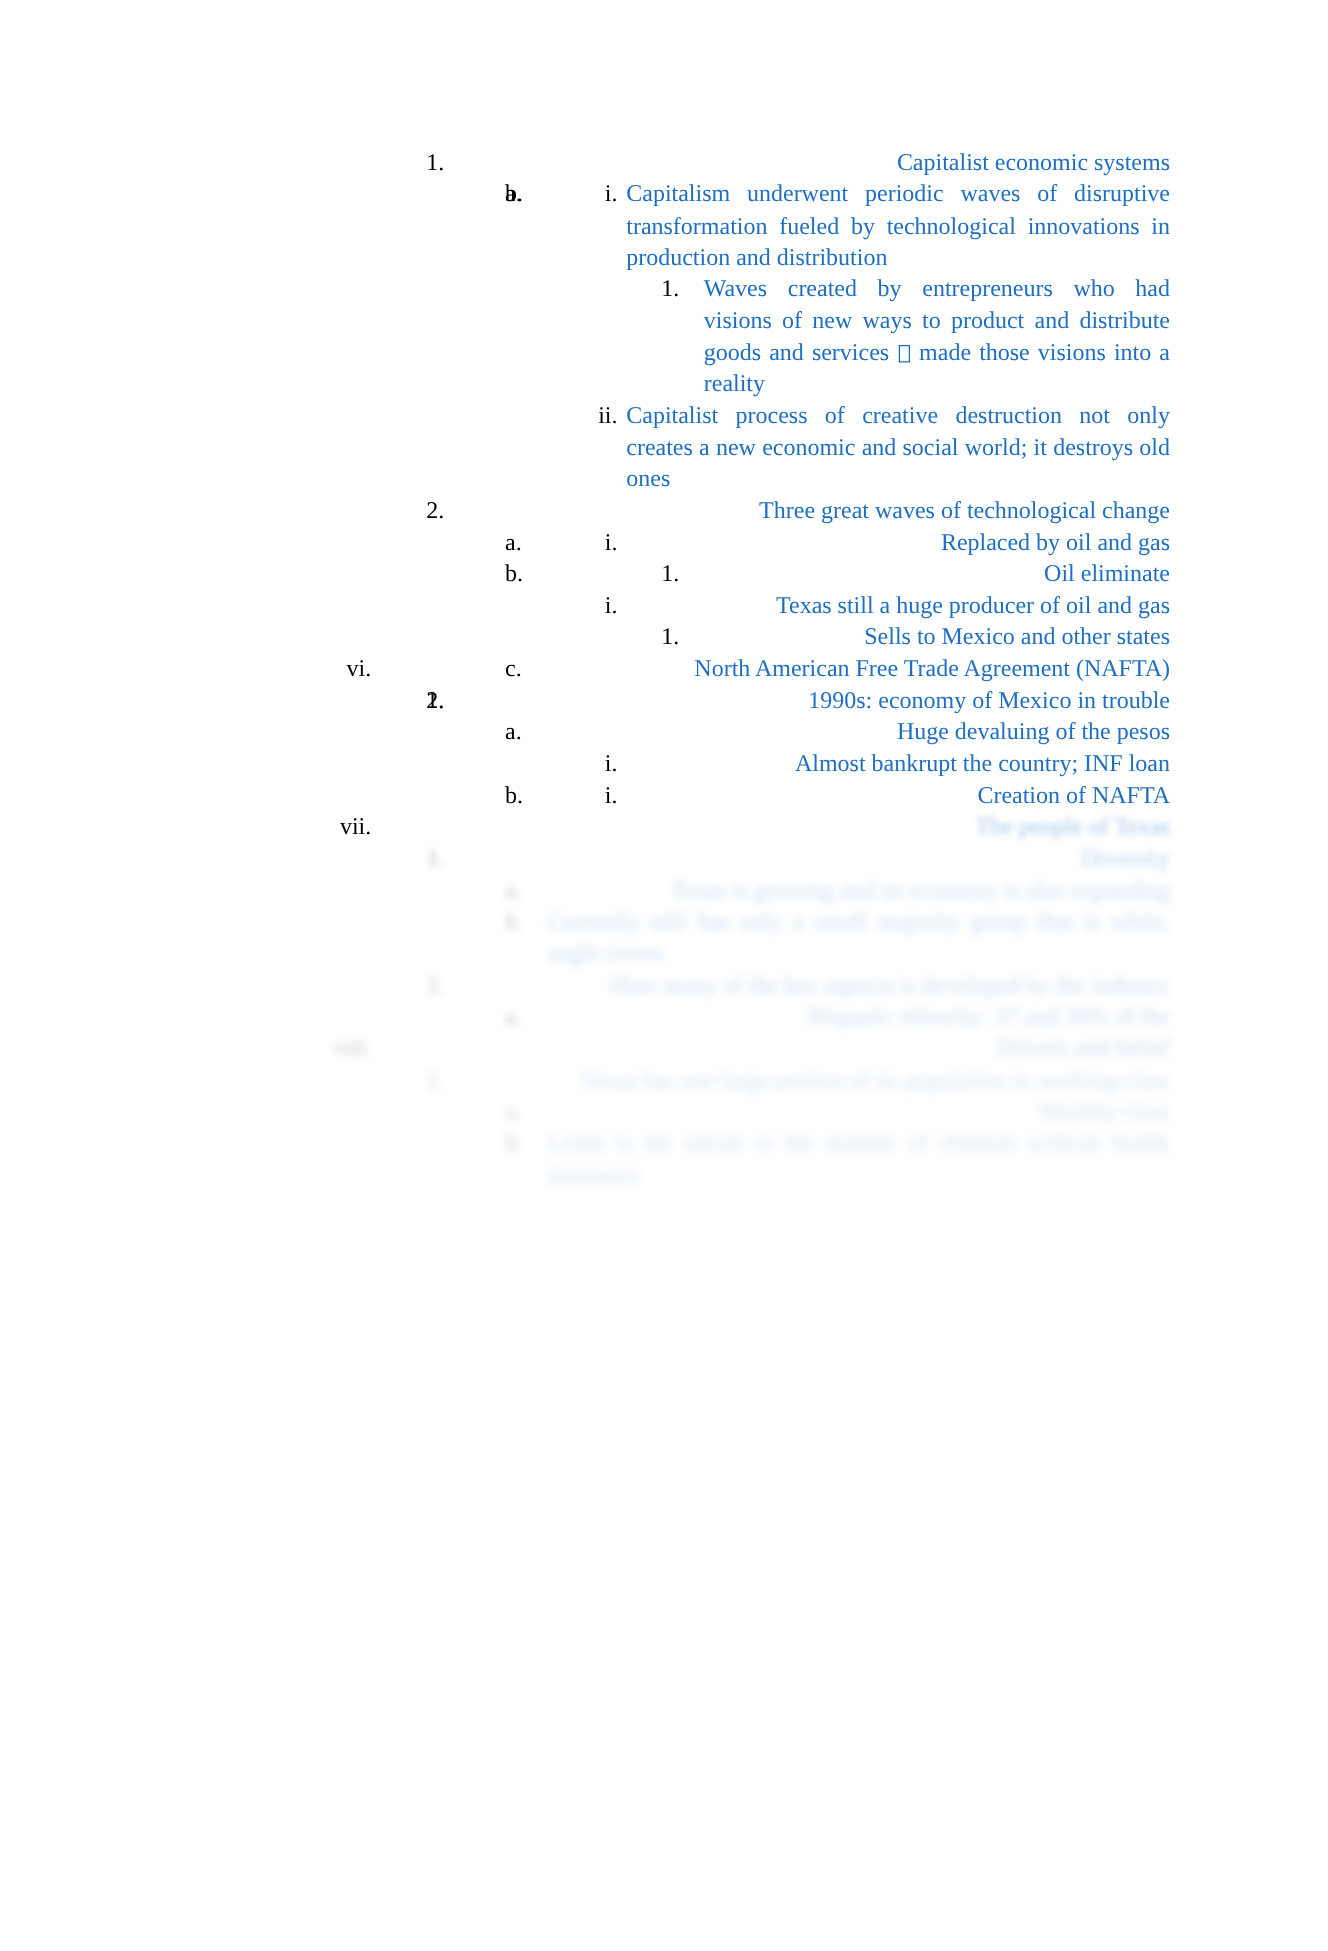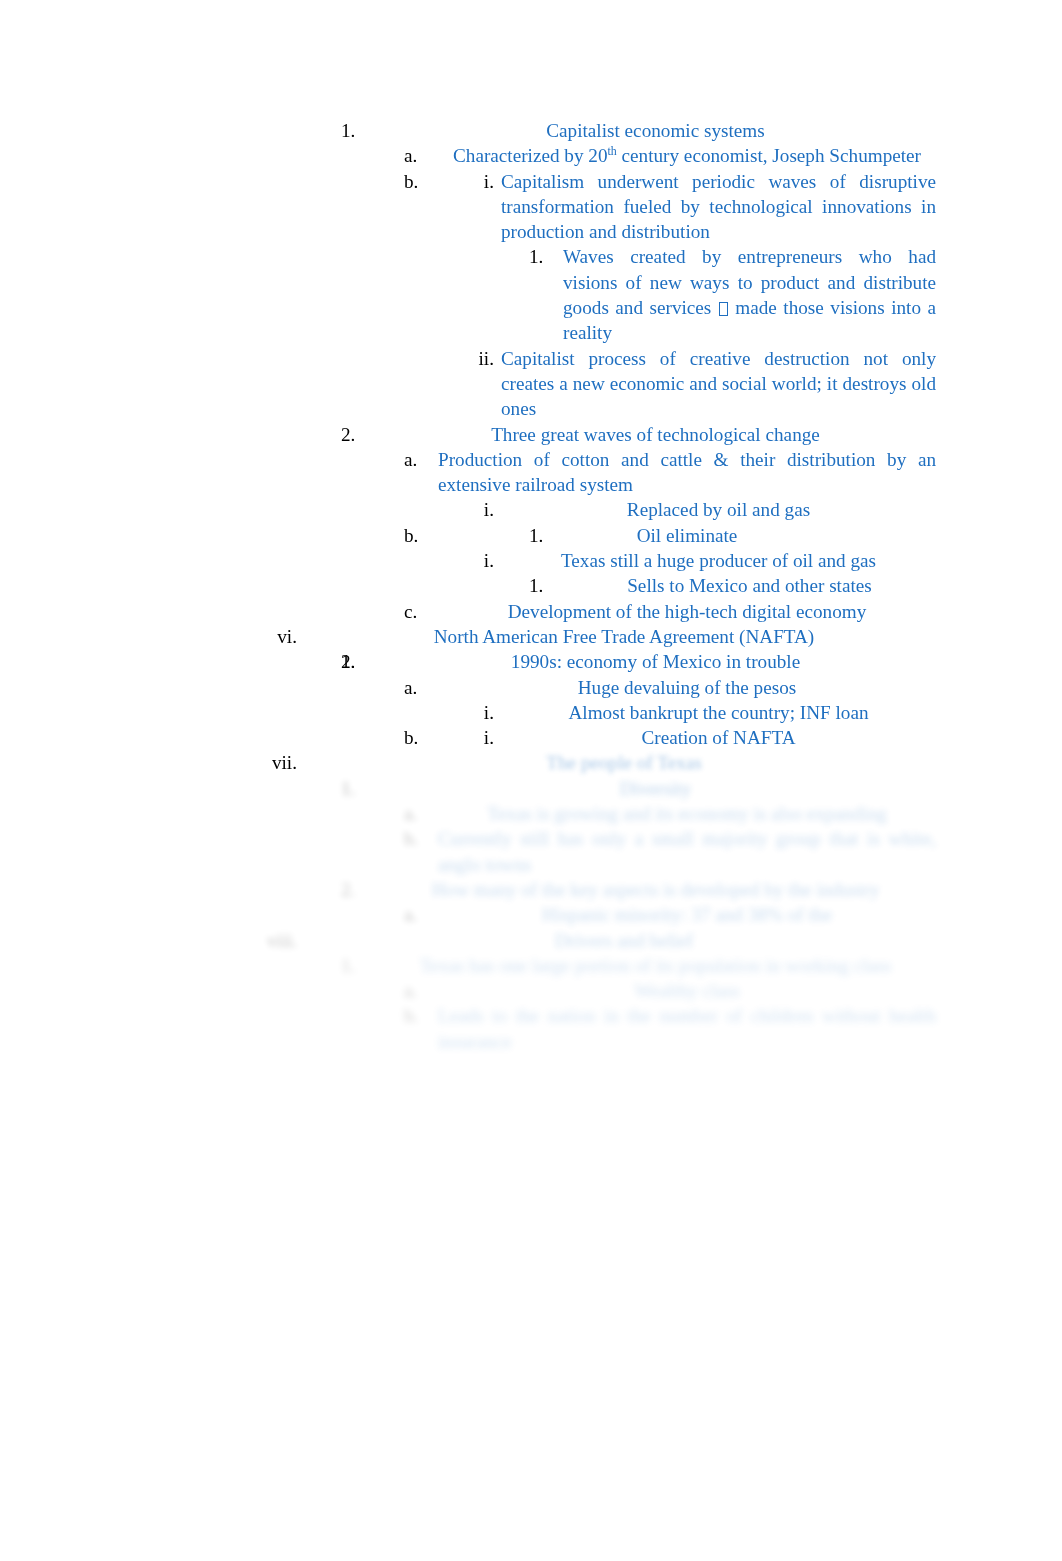--- a/index.html
+++ b/index.html
@@ -46,21 +46,21 @@
     text-align: left;
     font-size: 19.2px;
     line-height: 25.3px;
     white-space: nowrap;
   }
   .item .txt {
     display: block;
     text-align: justify;
     text-justify: inter-word;
   }
-  .item.nojust .txt { text-align: center; }
+  .item.nojust .txt { text-align: right; }
 
   
   
   .lv-roman { padding-left: 312px; padding-right: 126px; }
   .lv-roman > .marker { left: 267px; width: 30px; text-align: right; }
 
   
   .lv-num { padding-left: 375px; padding-right: 126px; }
   .lv-num > .marker { left: 341px; width: 26px; text-align: left; }
 
@@ -107,21 +107,20 @@
 <div class="page">
   <div class="doc-body">
 
     <div class="item lv-num nojust">
       <span class="marker">1.</span>
       <span class="txt">Capitalist economic systems</span>
     </div>
 
     <div class="item lv-alpha nojust">
       <span class="marker">a.</span>
-      <span class="txt"><span>Characterized by 20</span><sup>th</sup><span> century economist, Joseph Schumpeter</span></span>
     </div>
 
     <div class="item lv-alpha nojust">
       <span class="marker">b.</span>
     </div>
 
     <div class="item lv-lroman">
       <span class="marker">i.</span>
       <span class="txt">Capitalism underwent periodic waves of disruptive transformation fueled by technological innovations in production and distribution</span>
     </div>
@@ -136,21 +135,20 @@
       <span class="txt">Capitalist process of creative destruction not only creates a new economic and social world; it destroys old ones</span>
     </div>
 
     <div class="item lv-num nojust">
       <span class="marker">2.</span>
       <span class="txt">Three great waves of technological change</span>
     </div>
 
     <div class="item lv-alpha">
       <span class="marker">a.</span>
-      <span class="txt">Production of cotton and cattle &amp; their distribution by an extensive railroad system</span>
     </div>
 
     <div class="item lv-lroman nojust">
       <span class="marker">i.</span>
       <span class="txt">Replaced by oil and gas</span>
     </div>
 
     <div class="item lv-num2">
       <span class="marker">1.</span>
     </div>
@@ -165,21 +163,20 @@
       <span class="txt">Texas still a huge producer of oil and gas</span>
     </div>
 
     <div class="item lv-num2 nojust">
       <span class="marker">1.</span>
       <span class="txt">Sells to Mexico and other states</span>
     </div>
 
     <div class="item lv-alpha nojust">
       <span class="marker">c.</span>
-      <span class="txt">Development of the high-tech digital economy</span>
     </div>
 
     <div class="item lv-roman nojust">
       <span class="marker">vi.</span>
       <span class="txt">North American Free Trade Agreement (NAFTA)</span>
     </div>
 
     <div class="item lv-num nojust">
       <span class="marker">1.</span>
     </div>

